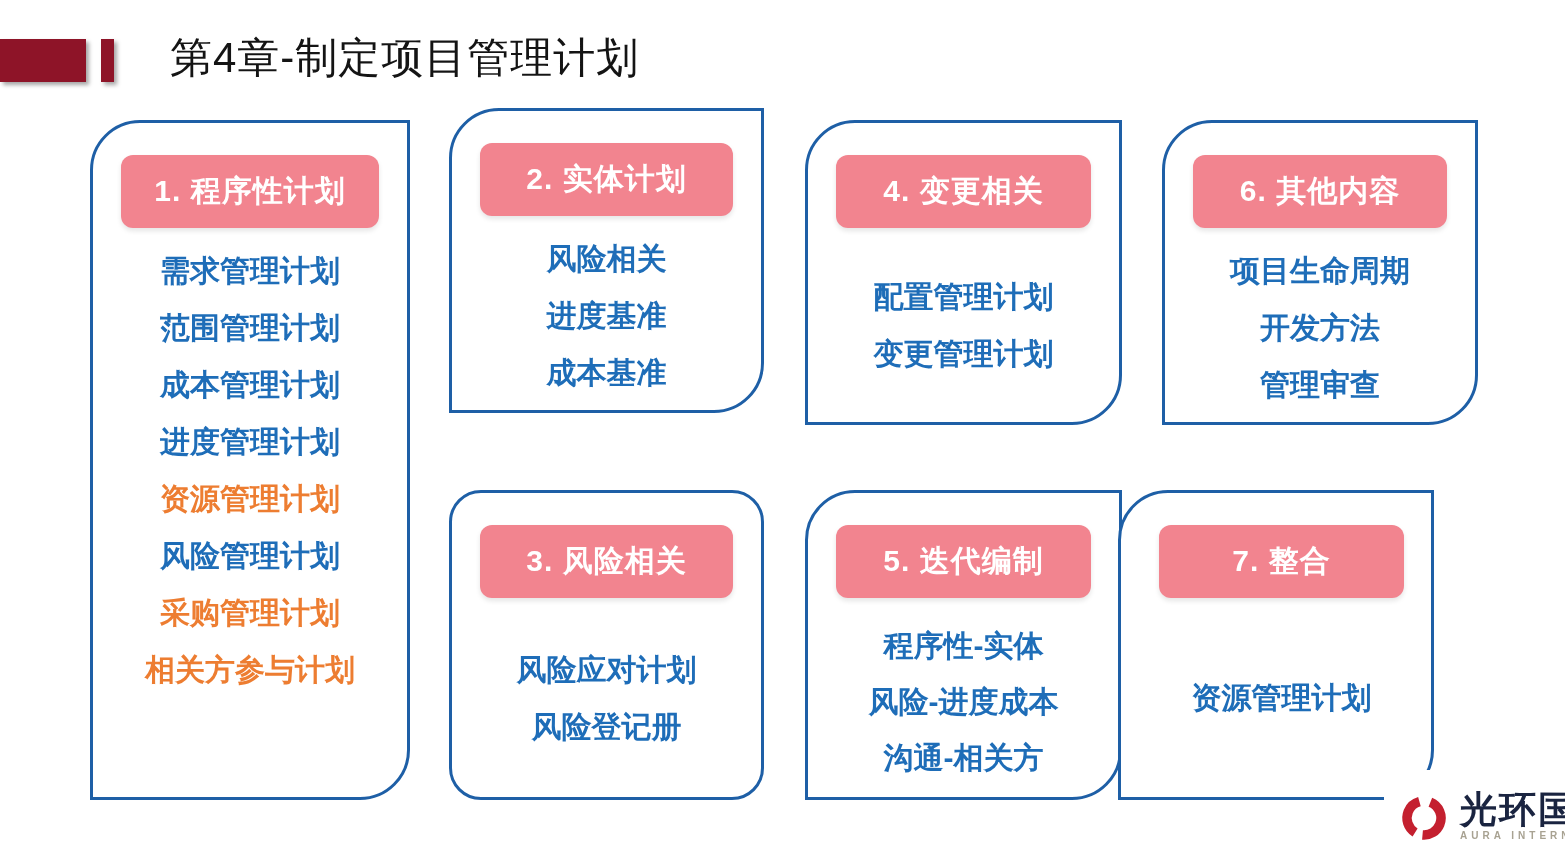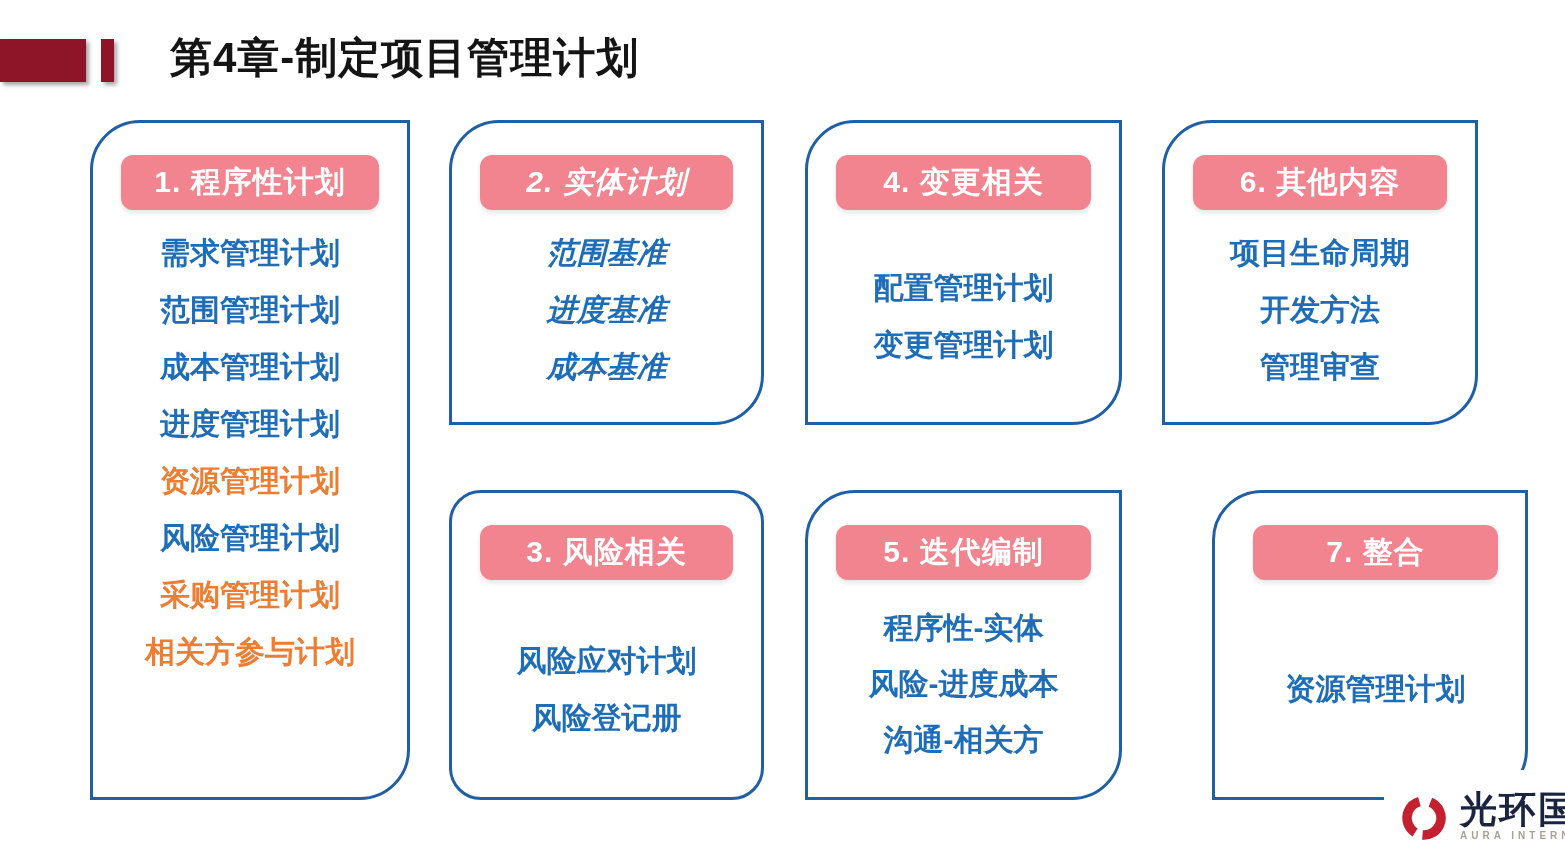--- a/index.html
+++ b/index.html
@@ -12,39 +12,39 @@
   .deco-rect{
     position:absolute;left:0;top:39px;width:86px;height:43px;
     background:#8E1428;box-shadow:3px 3px 4px rgba(0,0,0,0.35);
   }
   .deco-bar{
     position:absolute;left:101px;top:39px;width:13px;height:43px;
     background:#8E1428;box-shadow:3px 3px 4px rgba(0,0,0,0.35);
   }
   .page-title{
     position:absolute;left:170px;top:30px;
-    font-size:42px;font-weight:700;color:#141414;letter-spacing:1px;
+    font-size:42px;font-weight:400;color:#141414;letter-spacing:1px;
     white-space:nowrap;
   }
   
   .box{
     position:absolute;background:#ffffff;
     border:3px solid #1E5FA6;
     border-radius:50px 0 50px 0;
     display:flex;flex-direction:column;box-sizing:border-box;
   }
   #box1{left:90px; top:120px; width:320px; height:680px;}
-  #box2{left:449px; top:120px; width:315px; height:305px;font-style:italic;}
+  #box2{left:449px; top:108px; width:315px; height:305px;}
   #box3{left:449px; top:490px; width:315px; height:310px;border-radius:32px;}
   #box4{left:805px; top:120px; width:317px; height:305px;}
   #box5{left:805px; top:490px; width:317px; height:310px;}
   #box6{left:1162px;top:120px; width:316px; height:305px;}
-  #box7{left:1212px;top:490px; width:316px; height:310px;padding-left:11px;}
+  #box7{left:1118px;top:490px; width:316px; height:310px;padding-left:11px;}
   .pill{
-    margin:32px auto 0;width:82%;height:55px;flex:none;
+    margin:32px auto 0;width:82%;height:73px;flex:none;
     background:#F2848F;border-radius:12px;
     display:flex;align-items:center;justify-content:center;
     color:#ffffff;font-size:30px;font-weight:700;letter-spacing:1px;
     box-shadow:0 3px 5px rgba(0,0,0,0.10);
     text-align:center;
   }
   .items{
     display:flex;flex-direction:column;align-items:center;
     font-size:30px;font-weight:700;line-height:57px;white-space:nowrap;
   }
@@ -87,21 +87,21 @@
     <div class="c-orange">资源管理计划</div>
     <div class="c-blue">风险管理计划</div>
     <div class="c-orange">采购管理计划</div>
     <div class="c-orange">相关方参与计划</div>
   </div>
 </div>
 
 <div class="box" id="box2">
   <div class="pill">2. 实体计划</div>
   <div class="items from-top">
-    <div class="c-blue">范围基准</div>
+    <div class="c-blue">风险相关</div>
     <div class="c-blue">进度基准</div>
     <div class="c-blue">成本基准</div>
   </div>
 </div>
 
 <div class="box" id="box3">
   <div class="pill">3. 风险相关</div>
   <div class="items centered">
     <div class="c-blue">风险应对计划</div>
     <div class="c-blue">风险登记册</div>

